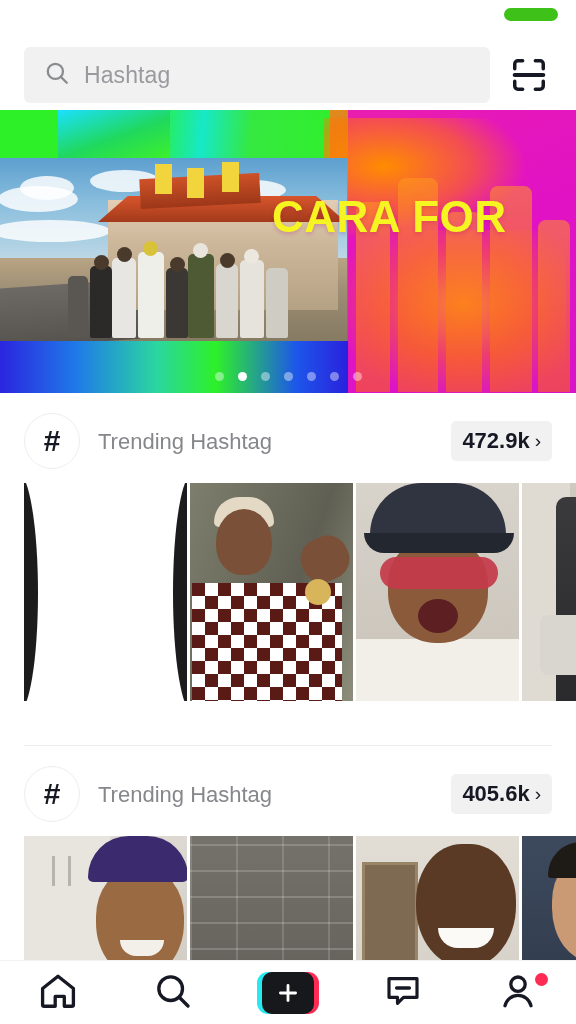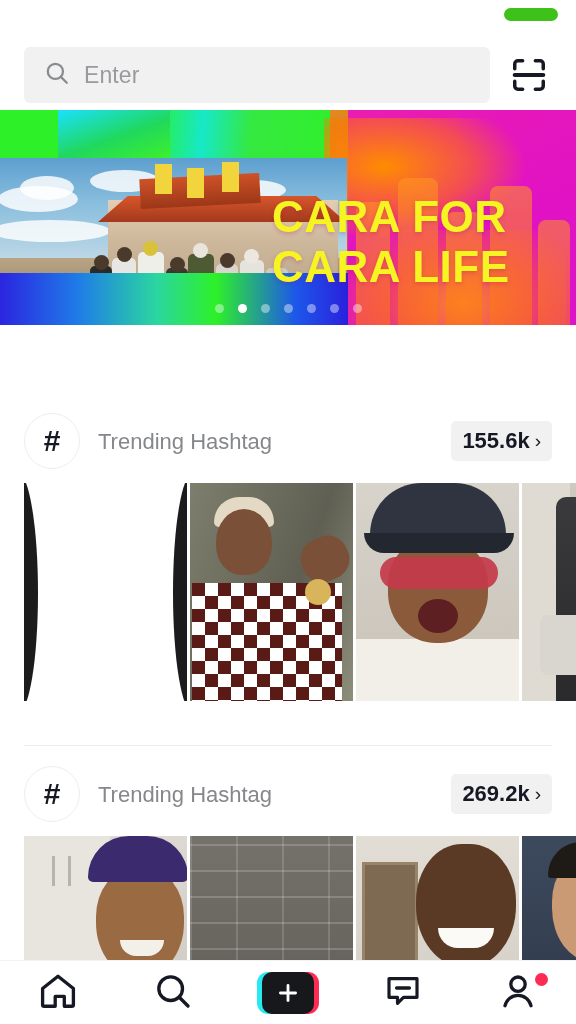--- a/index.html
+++ b/index.html
@@ -36,21 +36,21 @@
   }
   .search-ph {
     font-size:23px; color:#9a9a9e; letter-spacing:.1px;
   }
   .scan-btn {
     width:46px; height:46px; display:flex; align-items:center; justify-content:center;
   }
 
   
   .banner {
-    position:absolute; top:110px; left:0; width:576px; height:215px;
+    position:absolute; top:110px; left:0; width:576px; height:283px;
     overflow:hidden;
     background:linear-gradient(100deg,#f9266d 0%,#f9266d 22%,#fb4a3d 38%,#fd7a1c 50%,#e216b6 66%,#e015bd 100%);
   }
   .b-green-tl2 {
     position:absolute; left:58px; top:0; width:112px; height:48px;
     background:linear-gradient(160deg,#1be0ff 0%,#20d85d 55%,#3df02b 100%);
   }
   .b-strip-top {
     position:absolute; left:0; top:0; width:348px; height:48px;
     background:linear-gradient(95deg,#2ef029 0%,#2ef029 42%,#17e8c8 58%,#35e83f 72%,#2ef029 100%);
@@ -315,21 +315,21 @@
   </div>
 
   <div class="search-row">
     <div class="search-box">
       <span>
         <svg width="26" height="26" viewBox="0 0 24 24" fill="none" stroke="#8a8b8f" stroke-width="2.1" stroke-linecap="round">
           <circle cx="10.5" cy="10.5" r="7"></circle>
             <line x1="15.8" y1="15.8" x2="21" y2="21"></line>
         </svg>
       </span>
-      <span class="search-ph">Enter</span>
+      <span class="search-ph">Hashtag</span>
     </div>
     <div class="scan-btn">
       <svg width="38" height="38" viewBox="0 0 24 24" fill="none" stroke="#161823" stroke-width="2.2" stroke-linecap="round">
         <path d="M3 8V5a2 2 0 0 1 2-2h3"></path>
         <path d="M21 8V5a2 2 0 0 0-2-2h-3"></path>
         <path d="M3 16v3a2 2 0 0 0 2 2h3"></path>
         <path d="M21 16v3a2 2 0 0 1-2 2h-3"></path>
         <line x1="3" y1="12" x2="21" y2="12" stroke-width="2.6"></line>
       </svg>
     </div>
@@ -381,21 +381,20 @@
       <div class="head" style="left:180px; bottom:72px;"></div>
       <div class="head" style="left:203px; bottom:86px; background:#e9e5dd;"></div>
       <div class="head" style="left:230px; bottom:76px;"></div>
       <div class="head" style="left:254px; bottom:80px; background:#ece8e0;"></div>
     </div>
 
     <div class="b-strip-bottom"></div>
 
     <div class="banner-title">
       <div>CARA FOR</div>
-      <div>CARA LIFE</div>
     </div>
 
 
     <div class="dots">
       <span></span>
       <span class="on"></span>
       <span></span>
       <span></span>
       <span></span>
       <span></span>
@@ -403,21 +402,21 @@
     </div>
   </div>
 
   <div class="section sec1">
     <div class="tag-head">
       <div class="tag-circle">#</div>
       <div class="tag-text">
         <div class="tag-sub">Trending Hashtag</div>
       </div>
       <div class="tag-badge">
-        <span>155.6k</span>
+        <span>472.9k</span>
         <span class="chev">›</span>
       </div>
     </div>
     <div class="thumbs">
       <div class="thumb t-blank"></div>
       <div class="thumb t-a">
         <div class="wall"></div>
           <div class="hair"></div>
           <div class="face"></div>
         <div class="body"></div>
@@ -441,21 +440,21 @@
   </div>
 
   <div class="section sec2">
     <div class="divider"></div>
     <div class="tag-head">
       <div class="tag-circle">#</div>
       <div class="tag-text">
         <div class="tag-sub">Trending Hashtag</div>
       </div>
       <div class="tag-badge">
-        <span>269.2k</span>
+        <span>405.6k</span>
         <span class="chev">›</span>
       </div>
     </div>
     <div class="thumbs">
       <div class="thumb t-d">
         <div class="cab"></div>
           <div class="cabl"></div>
           <div class="cabl2"></div>
         <div class="tor"></div>
           <div class="fc"></div>

